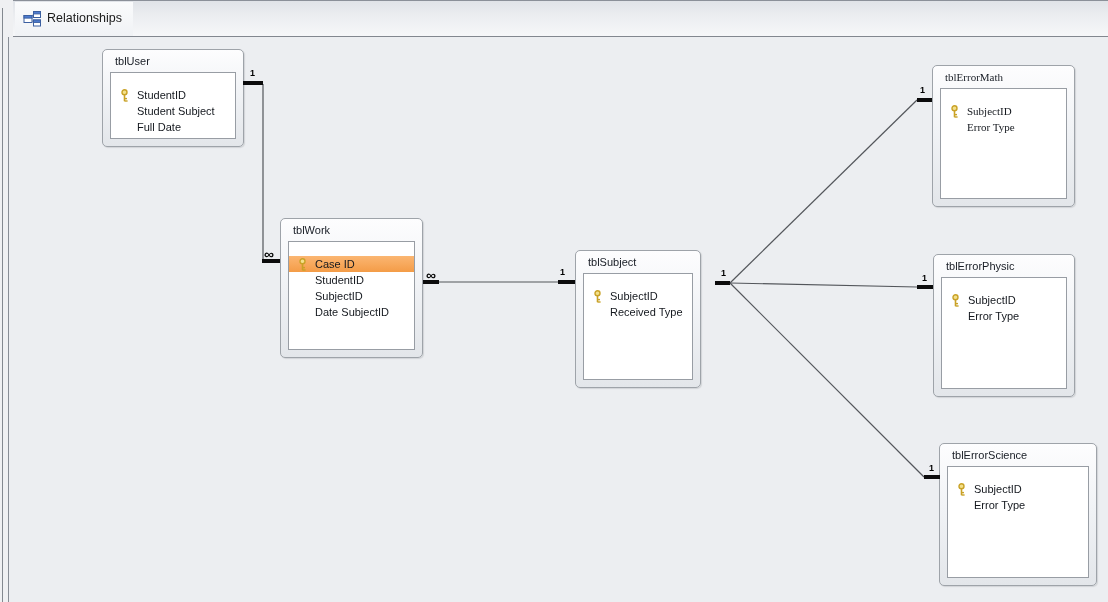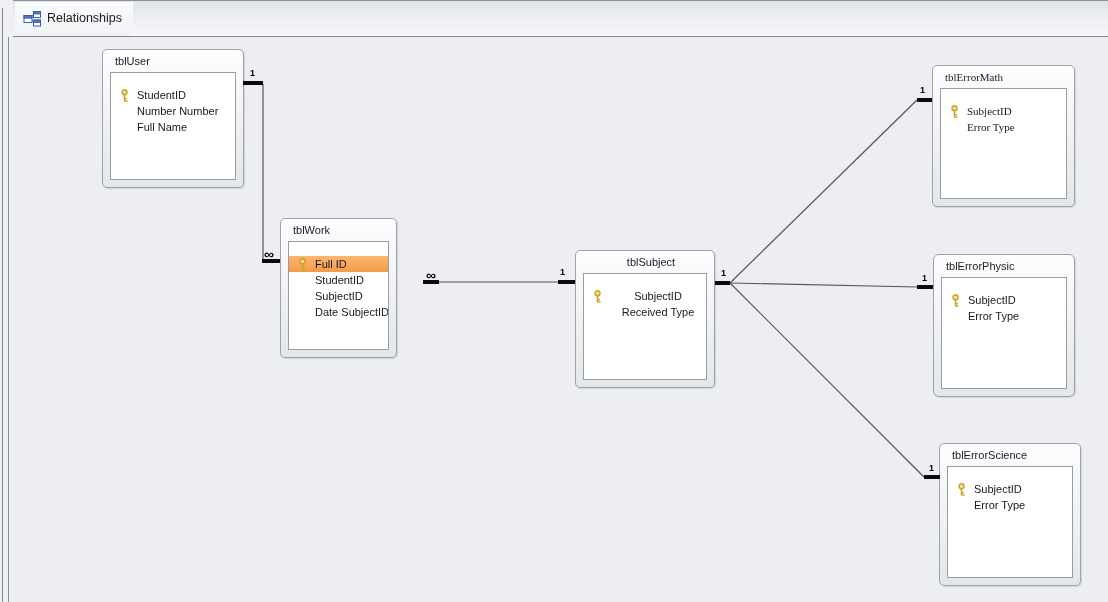--- a/index.html
+++ b/index.html
@@ -66,48 +66,48 @@
       </g>
     </svg>
     <span class="tab-title">Relationships</span>
   </div>
 
   <div class="left-edge-line"></div>
 
   <div id="canvas"></div>
 
   <div id="diagram-layer" style="position:absolute;left:0;top:0;width:1108px;height:602px;pointer-events:none;">
-      <div class="table-card" style="left: 102px; top: 49px; width: 142px; height: 139px; pointer-events: auto;">
+      <div class="table-card" style="left: 102px; top: 49px; width: 142px; height: 98px; pointer-events: auto;">
         <div class="tc-title">tblUser</div>
         <div class="tc-fields">
           <div class="field-row"><span class="key-icon"><svg viewBox="0 0 11 13" width="11" height="13">
                 <circle cx="5.5" cy="3.2" r="2.5" fill="#F3E08A" stroke="#C9A227" stroke-width="1.4"></circle>
                 <line x1="5.5" y1="5.7" x2="5.5" y2="12.2" stroke="#C9A227" stroke-width="1.6"></line>
                 <line x1="5.5" y1="9.6" x2="8" y2="9.6" stroke="#C9A227" stroke-width="1.4"></line>
                 <line x1="5.5" y1="12" x2="8.6" y2="12" stroke="#C9A227" stroke-width="1.4"></line>
               </svg></span><span class="field-name">StudentID</span></div>
-          <div class="field-row"><span class="field-name">Number Number</span></div>
-          <div class="field-row"><span class="field-name">Full Name</span></div>
+          <div class="field-row"><span class="field-name">Student Subject</span></div>
+          <div class="field-row"><span class="field-name">Full Date</span></div>
         </div>
       </div>
-      <div class="table-card" style="left: 280px; top: 218px; width: 117px; height: 140px; pointer-events: auto;">
+      <div class="table-card" style="left: 280px; top: 218px; width: 143px; height: 140px; pointer-events: auto;">
         <div class="tc-title">tblWork</div>
         <div class="tc-fields">
           <div class="field-row selected"><span class="key-icon"><svg viewBox="0 0 11 13" width="11" height="13">
                 <circle cx="5.5" cy="3.2" r="2.5" fill="#F3E08A" stroke="#C9A227" stroke-width="1.4"></circle>
                 <line x1="5.5" y1="5.7" x2="5.5" y2="12.2" stroke="#C9A227" stroke-width="1.6"></line>
                 <line x1="5.5" y1="9.6" x2="8" y2="9.6" stroke="#C9A227" stroke-width="1.4"></line>
                 <line x1="5.5" y1="12" x2="8.6" y2="12" stroke="#C9A227" stroke-width="1.4"></line>
-              </svg></span><span class="field-name">Full ID</span></div>
+              </svg></span><span class="field-name">Case ID</span></div>
           <div class="field-row"><span class="field-name">StudentID</span></div>
           <div class="field-row"><span class="field-name">SubjectID</span></div>
           <div class="field-row"><span class="field-name">Date SubjectID</span></div>
         </div>
       </div>
-      <div class="table-card" style="left: 575px; top: 250px; width: 140px; height: 138px; pointer-events: auto; text-align: center;">
+      <div class="table-card" style="left: 575px; top: 250px; width: 126px; height: 138px; pointer-events: auto;">
         <div class="tc-title">tblSubject</div>
         <div class="tc-fields">
           <div class="field-row"><span class="key-icon"><svg viewBox="0 0 11 13" width="11" height="13">
                 <circle cx="5.5" cy="3.2" r="2.5" fill="#F3E08A" stroke="#C9A227" stroke-width="1.4"></circle>
                 <line x1="5.5" y1="5.7" x2="5.5" y2="12.2" stroke="#C9A227" stroke-width="1.6"></line>
                 <line x1="5.5" y1="9.6" x2="8" y2="9.6" stroke="#C9A227" stroke-width="1.4"></line>
                 <line x1="5.5" y1="12" x2="8.6" y2="12" stroke="#C9A227" stroke-width="1.4"></line>
               </svg></span><span class="field-name">SubjectID</span></div>
           <div class="field-row"><span class="field-name">Received Type</span></div>
         </div>
@@ -117,33 +117,33 @@
         <div class="tc-fields">
           <div class="field-row"><span class="key-icon"><svg viewBox="0 0 11 13" width="11" height="13">
                 <circle cx="5.5" cy="3.2" r="2.5" fill="#F3E08A" stroke="#C9A227" stroke-width="1.4"></circle>
                 <line x1="5.5" y1="5.7" x2="5.5" y2="12.2" stroke="#C9A227" stroke-width="1.6"></line>
                 <line x1="5.5" y1="9.6" x2="8" y2="9.6" stroke="#C9A227" stroke-width="1.4"></line>
                 <line x1="5.5" y1="12" x2="8.6" y2="12" stroke="#C9A227" stroke-width="1.4"></line>
               </svg></span><span class="field-name">SubjectID</span></div>
           <div class="field-row"><span class="field-name">Error Type</span></div>
         </div>
       </div>
-      <div class="table-card" style="left: 933px; top: 254px; width: 142px; height: 143px; pointer-events: auto; border-radius: 6px;">
+      <div class="table-card" style="left: 933px; top: 254px; width: 142px; height: 143px; pointer-events: auto;">
         <div class="tc-title">tblErrorPhysic</div>
         <div class="tc-fields">
           <div class="field-row"><span class="key-icon"><svg viewBox="0 0 11 13" width="11" height="13">
                 <circle cx="5.5" cy="3.2" r="2.5" fill="#F3E08A" stroke="#C9A227" stroke-width="1.4"></circle>
                 <line x1="5.5" y1="5.7" x2="5.5" y2="12.2" stroke="#C9A227" stroke-width="1.6"></line>
                 <line x1="5.5" y1="9.6" x2="8" y2="9.6" stroke="#C9A227" stroke-width="1.4"></line>
                 <line x1="5.5" y1="12" x2="8.6" y2="12" stroke="#C9A227" stroke-width="1.4"></line>
               </svg></span><span class="field-name">SubjectID</span></div>
           <div class="field-row"><span class="field-name">Error Type</span></div>
         </div>
       </div>
-      <div class="table-card" style="left: 939px; top: 443px; width: 142px; height: 143px; pointer-events: auto;">
+      <div class="table-card" style="left: 939px; top: 443px; width: 158px; height: 143px; pointer-events: auto;">
         <div class="tc-title">tblErrorScience</div>
         <div class="tc-fields">
           <div class="field-row"><span class="key-icon"><svg viewBox="0 0 11 13" width="11" height="13">
                 <circle cx="5.5" cy="3.2" r="2.5" fill="#F3E08A" stroke="#C9A227" stroke-width="1.4"></circle>
                 <line x1="5.5" y1="5.7" x2="5.5" y2="12.2" stroke="#C9A227" stroke-width="1.6"></line>
                 <line x1="5.5" y1="9.6" x2="8" y2="9.6" stroke="#C9A227" stroke-width="1.4"></line>
                 <line x1="5.5" y1="12" x2="8.6" y2="12" stroke="#C9A227" stroke-width="1.4"></line>
               </svg></span><span class="field-name">SubjectID</span></div>
           <div class="field-row"><span class="field-name">Error Type</span></div>
         </div>

